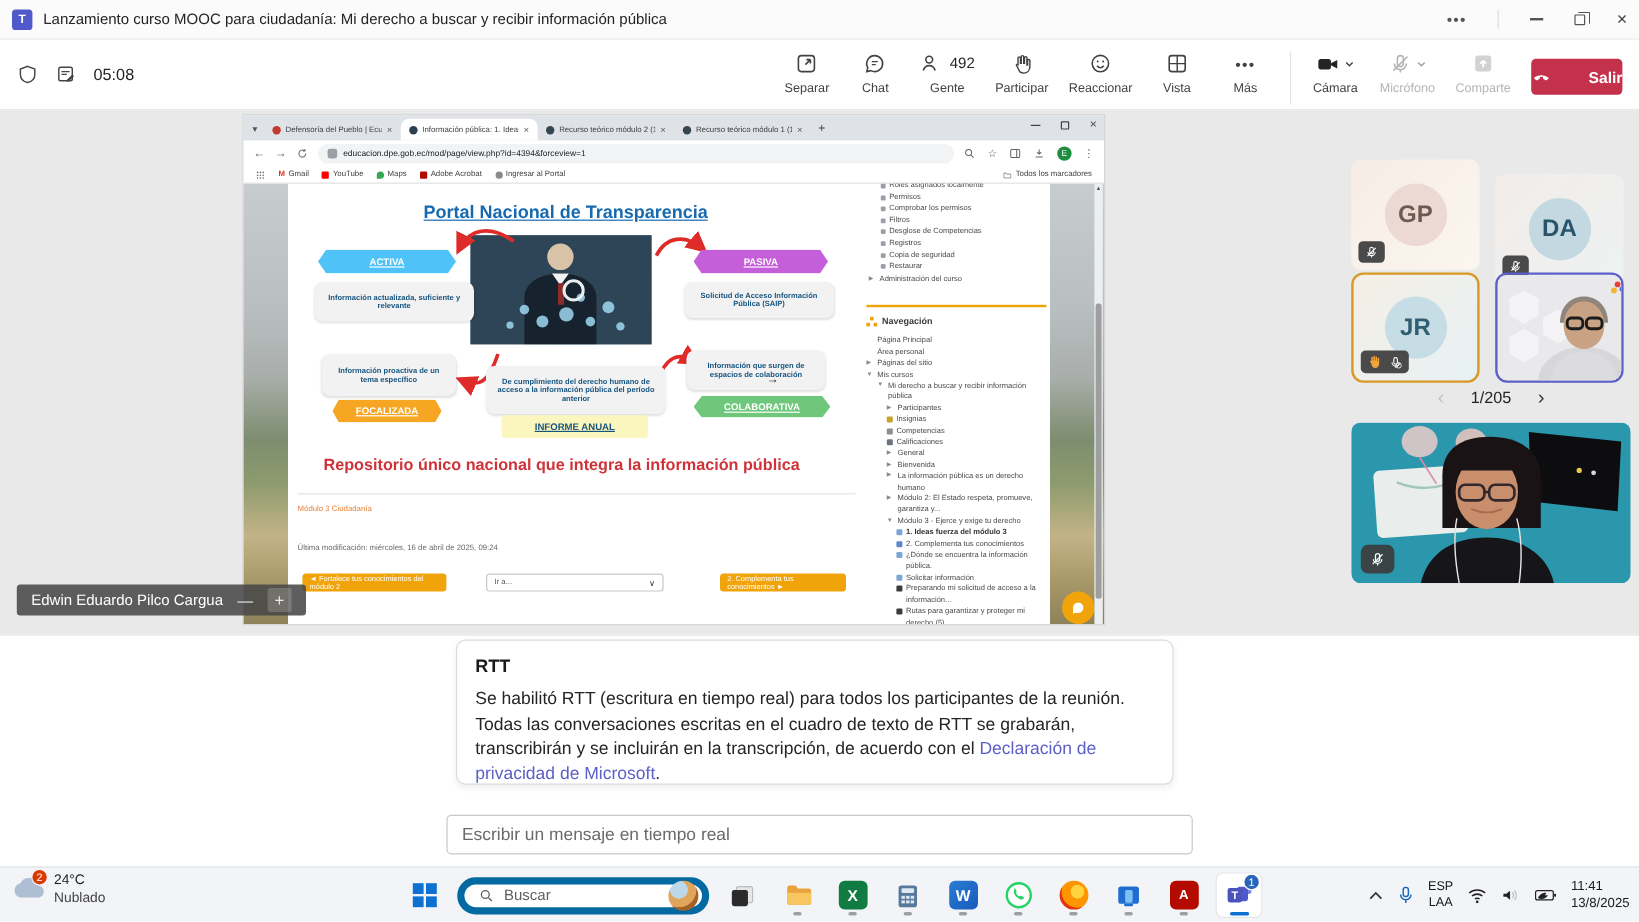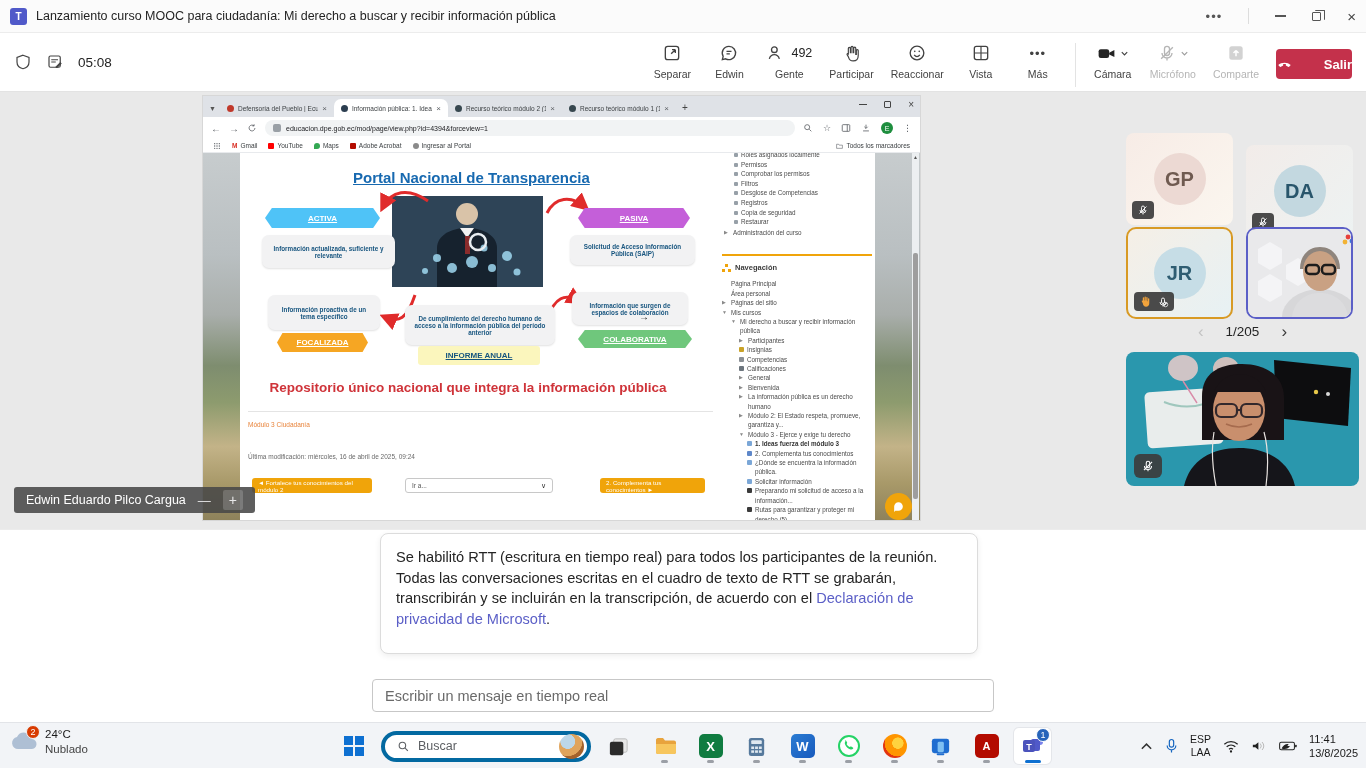--- a/index.html
+++ b/index.html
@@ -132,21 +132,21 @@
   .taskbar{position:absolute;left:0;top:722px;width:1366px;height:46px;background:#f2f4f7;border-top:1px solid #e2e4e8;}
   .weather{position:absolute;left:10px;top:4px;display:flex;align-items:center;gap:7px;cursor:pointer;}
   .wtext{display:flex;flex-direction:column;line-height:1.3;}
   .wtemp{font-size:11.5px;color:#1a1a1a;}
   .wdesc{font-size:11.5px;color:#444;}
   .wbadge{position:absolute;left:16px;top:-4px;width:14px;height:14px;border-radius:50%;background:#d83b01;color:#fff;font-size:9px;display:flex;align-items:center;justify-content:center;border:1.5px solid #f2f4f7;}
   .tk-center{position:absolute;left:336px;top:5px;display:flex;align-items:center;gap:9px;}
   .startbtn{width:36px;height:36px;display:flex;align-items:center;justify-content:center;border-radius:5px;cursor:pointer;}
   .winlogo{width:20px;height:20px;display:grid;grid-template-columns:9px 9px;grid-template-rows:9px 9px;gap:1.6px;}
   .winlogo i{background:#0e70d1;}
-  .searchbox{width:210px;height:31px;background:#fff;border:4px solid #0369a1;border-radius:16px;display:flex;align-items:center;gap:8px;padding:0 3px 0 12px;cursor:text;}
+  .searchbox{width:210px;height:31px;background:#fff;border:6px solid #0369a1;border-radius:16px;display:flex;align-items:center;gap:8px;padding:0 3px 0 12px;cursor:text;}
   .searchbox .ph{font-size:12.5px;color:#5c5f63;flex:1;}
   .bingimg{width:25px;height:25px;border-radius:50%;background:radial-gradient(circle at 35% 30%,#bcd7e8 0 30%,#e0a45b 32% 60%,#a4622b 62% 100%);}
   .tkicon{width:37px;height:36px;display:flex;flex-direction:column;align-items:center;justify-content:center;position:relative;border-radius:5px;cursor:pointer;}
   .tkicon .run{position:absolute;bottom:1px;width:7px;height:3px;border-radius:2px;background:#9b9fa6;}
   .tkicon.active{background:#fff;box-shadow:0 0 0 1px #e4e6ea;}
   .tkicon.active .run{width:16px;background:#0e70d1;}
   .sq{width:24px;height:24px;border-radius:5px;display:flex;align-items:center;justify-content:center;color:#fff;font-weight:bold;font-size:13px;}
   .badge1{position:absolute;right:1px;top:0px;width:14px;height:14px;border-radius:50%;background:#2764ba;color:#fff;font-size:9px;display:flex;align-items:center;justify-content:center;border:1.5px solid #fff;}
   .tray{position:absolute;right:8px;top:0;height:46px;display:flex;align-items:center;gap:12px;}
   .lang{display:flex;flex-direction:column;align-items:center;line-height:1.25;font-size:10.5px;color:#1a1a1a;}
@@ -191,21 +191,21 @@
           </span>
         <span class="lb">Separar</span>
       </div>
       <div class="tbtn">
         <span class="ic">
             <svg width="20" height="20" viewBox="0 0 24 24">
               <path d="M12 4a8 8 0 11-4 15l-4 1 1-4a8 8 0 017-12z" fill="none" stroke="#424242" stroke-width="1.6"></path>
               <path d="M9 10h6M9 13h4" stroke="#424242" stroke-width="1.4"></path>
             </svg>
           </span>
-        <span class="lb">Edwin</span>
+        <span class="lb">Chat</span>
       </div>
       <div class="tbtn">
         <span class="ic">
             <svg width="20" height="20" viewBox="0 0 24 24">
               <circle cx="10" cy="8" r="3.4" fill="none" stroke="#424242" stroke-width="1.6"></circle>
               <path d="M4 19c1-3.4 3.4-5 6-5s5 1.6 6 5" fill="none" stroke="#424242" stroke-width="1.6"></path>
             </svg>
             <span class="count">492</span>
           </span>
         <span class="lb">Gente</span>
@@ -683,20 +683,21 @@
     <span class="mbadge" style="left:8px;bottom:8px;border-radius:6px;padding:5px 7px;">
         <svg width="14" height="14" viewBox="0 0 24 24">
           <rect x="9" y="4" width="6" height="11" rx="3" fill="none" stroke="#fff" stroke-width="1.8"></rect>
           <path d="M6 12a6 6 0 0012 0M12 18v3M5 19L19 5" fill="none" stroke="#fff" stroke-width="1.8"></path>
         </svg>
       </span>
   </div>
 
   <section class="bottom">
     <div class="rtt-card">
+      <div class="rtt-title">RTT</div>
       <div class="rtt-body"><span>Se habilitó RTT (escritura en tiempo real) para todos los participantes de la reunión. Todas las conversaciones escritas en el cuadro de texto de RTT se grabarán, transcribirán y se incluirán en la transcripción, de acuerdo con el </span><a href="#">Declaración de privacidad de Microsoft</a><span>.</span></div>
     </div>
     <div class="composer">Escribir un mensaje en tiempo real</div>
   </section>
 
   <footer class="taskbar">
     <div class="weather">
       <span style="position:relative;display:inline-block;">
         <svg width="28" height="22" viewBox="0 0 28 22">
             <path d="M8 20a6 6 0 01-1-11.9A8 8 0 0122 10a5 5 0 01-1 10z" fill="#aebfd4"></path>

